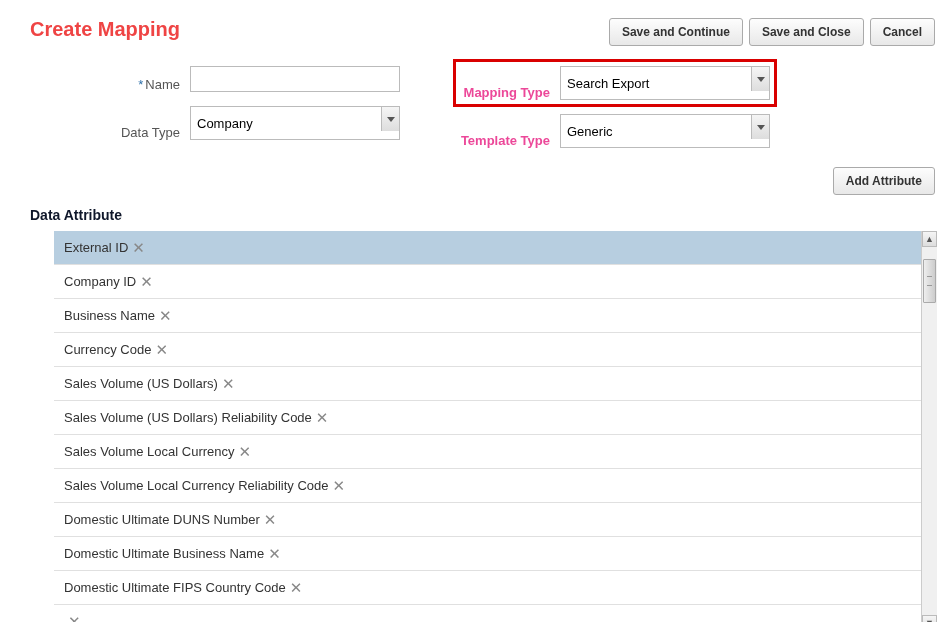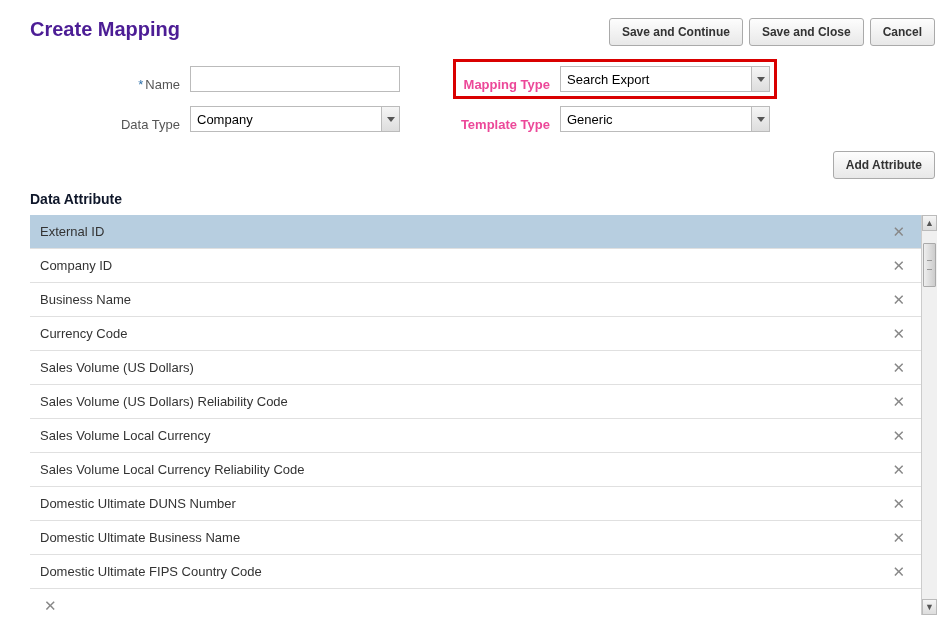--- a/index.html
+++ b/index.html
@@ -19,21 +19,21 @@
     }
     .header {
       display: flex;
       justify-content: space-between;
       align-items: flex-start;
       padding: 18px 10px 10px 30px;
     }
     .page-title {
       font-size: 20px;
       font-weight: bold;
-      color: #4c1d95;
+      color: #ef4444;
     }
     .header-buttons {
       display: flex;
       gap: 6px;
     }
     .btn {
       background: linear-gradient(to bottom, #fdfdfd, #e8e8e8);
       border: 1px solid #aaa;
       border-radius: 3px;
       padding: 6px 12px;
@@ -82,21 +82,21 @@
       padding: 0 6px;
       font-family: inherit;
       font-size: 13px;
     }
     .select-wrap {
       position: relative;
       width: 210px;
     }
     .select-input {
       width: 100%;
-      height: 26px;
+      height: 34px;
       border: 1px solid #bbb;
       padding: 0 26px 0 6px;
       font-family: inherit;
       font-size: 13px;
       background: #fff;
       appearance: none;
       cursor: pointer;
       text-align: left;
     }
     .select-arrow {
@@ -136,27 +136,27 @@
       margin: 0 8px 0 30px;
       height: 400px;
       display: flex;
     }
     .table-scroll {
       flex: 1;
       overflow: hidden;
     }
     .attr-row {
       display: flex;
-      justify-content: space-between;
       align-items: center;
       padding: 0 12px 0 10px;
       height: 34px;
       border-bottom: 1px solid #e0e0e0;
       font-size: 13px;
       color: #333;
+      margin-left: 24px;
     }
     .attr-row.selected {
       background: #b7cee0;
     }
     .remove-icon {
       color: #888;
       font-size: 15px;
       cursor: pointer;
       font-weight: normal;
       padding: 0 4px;

